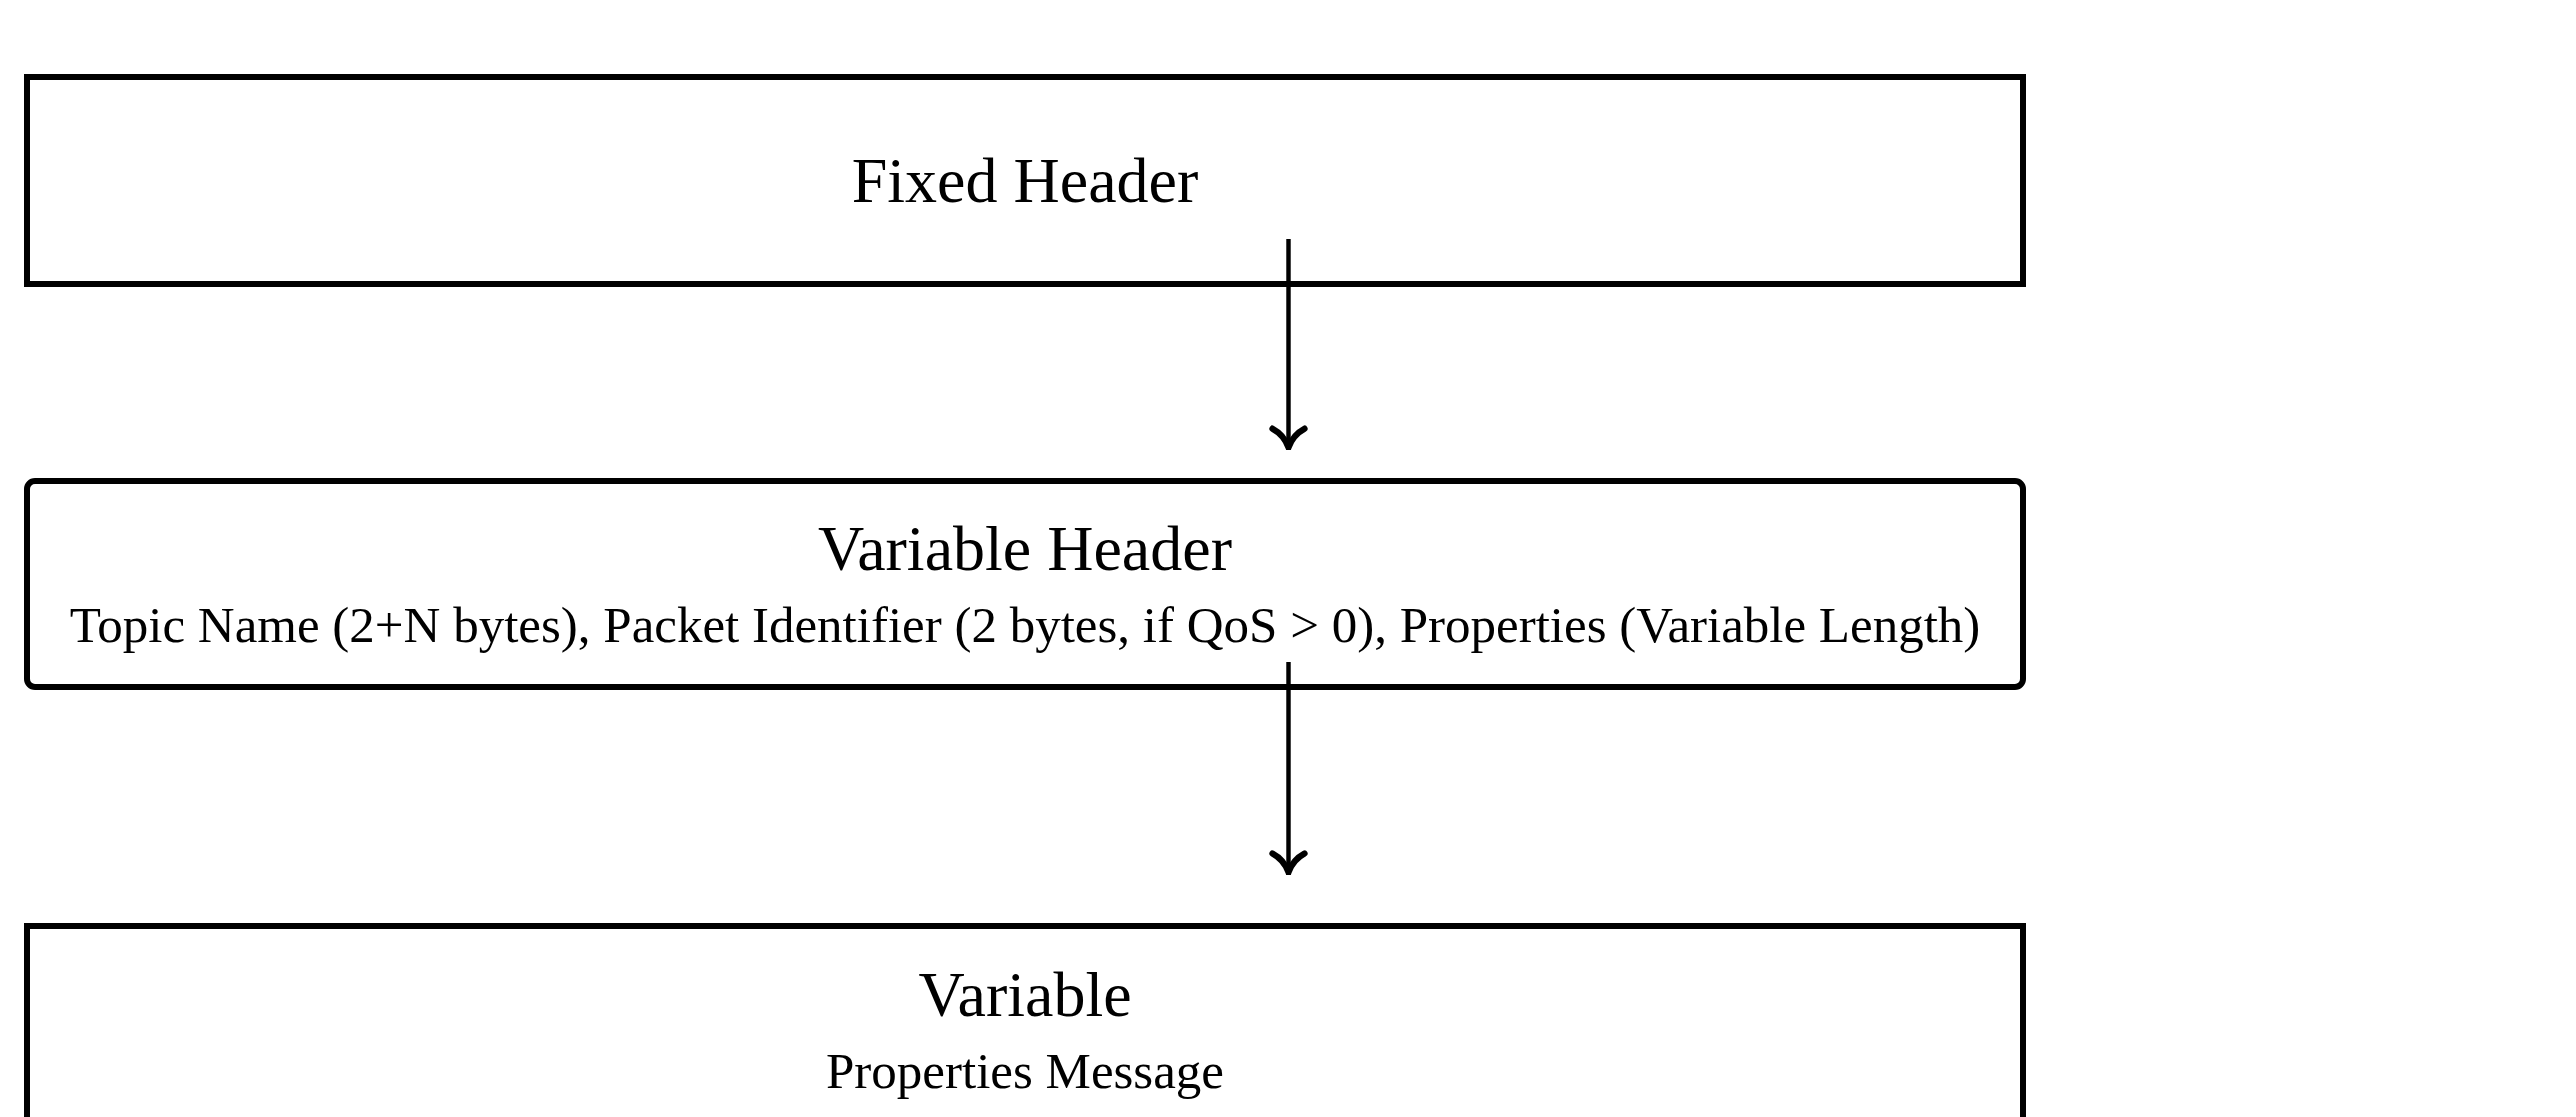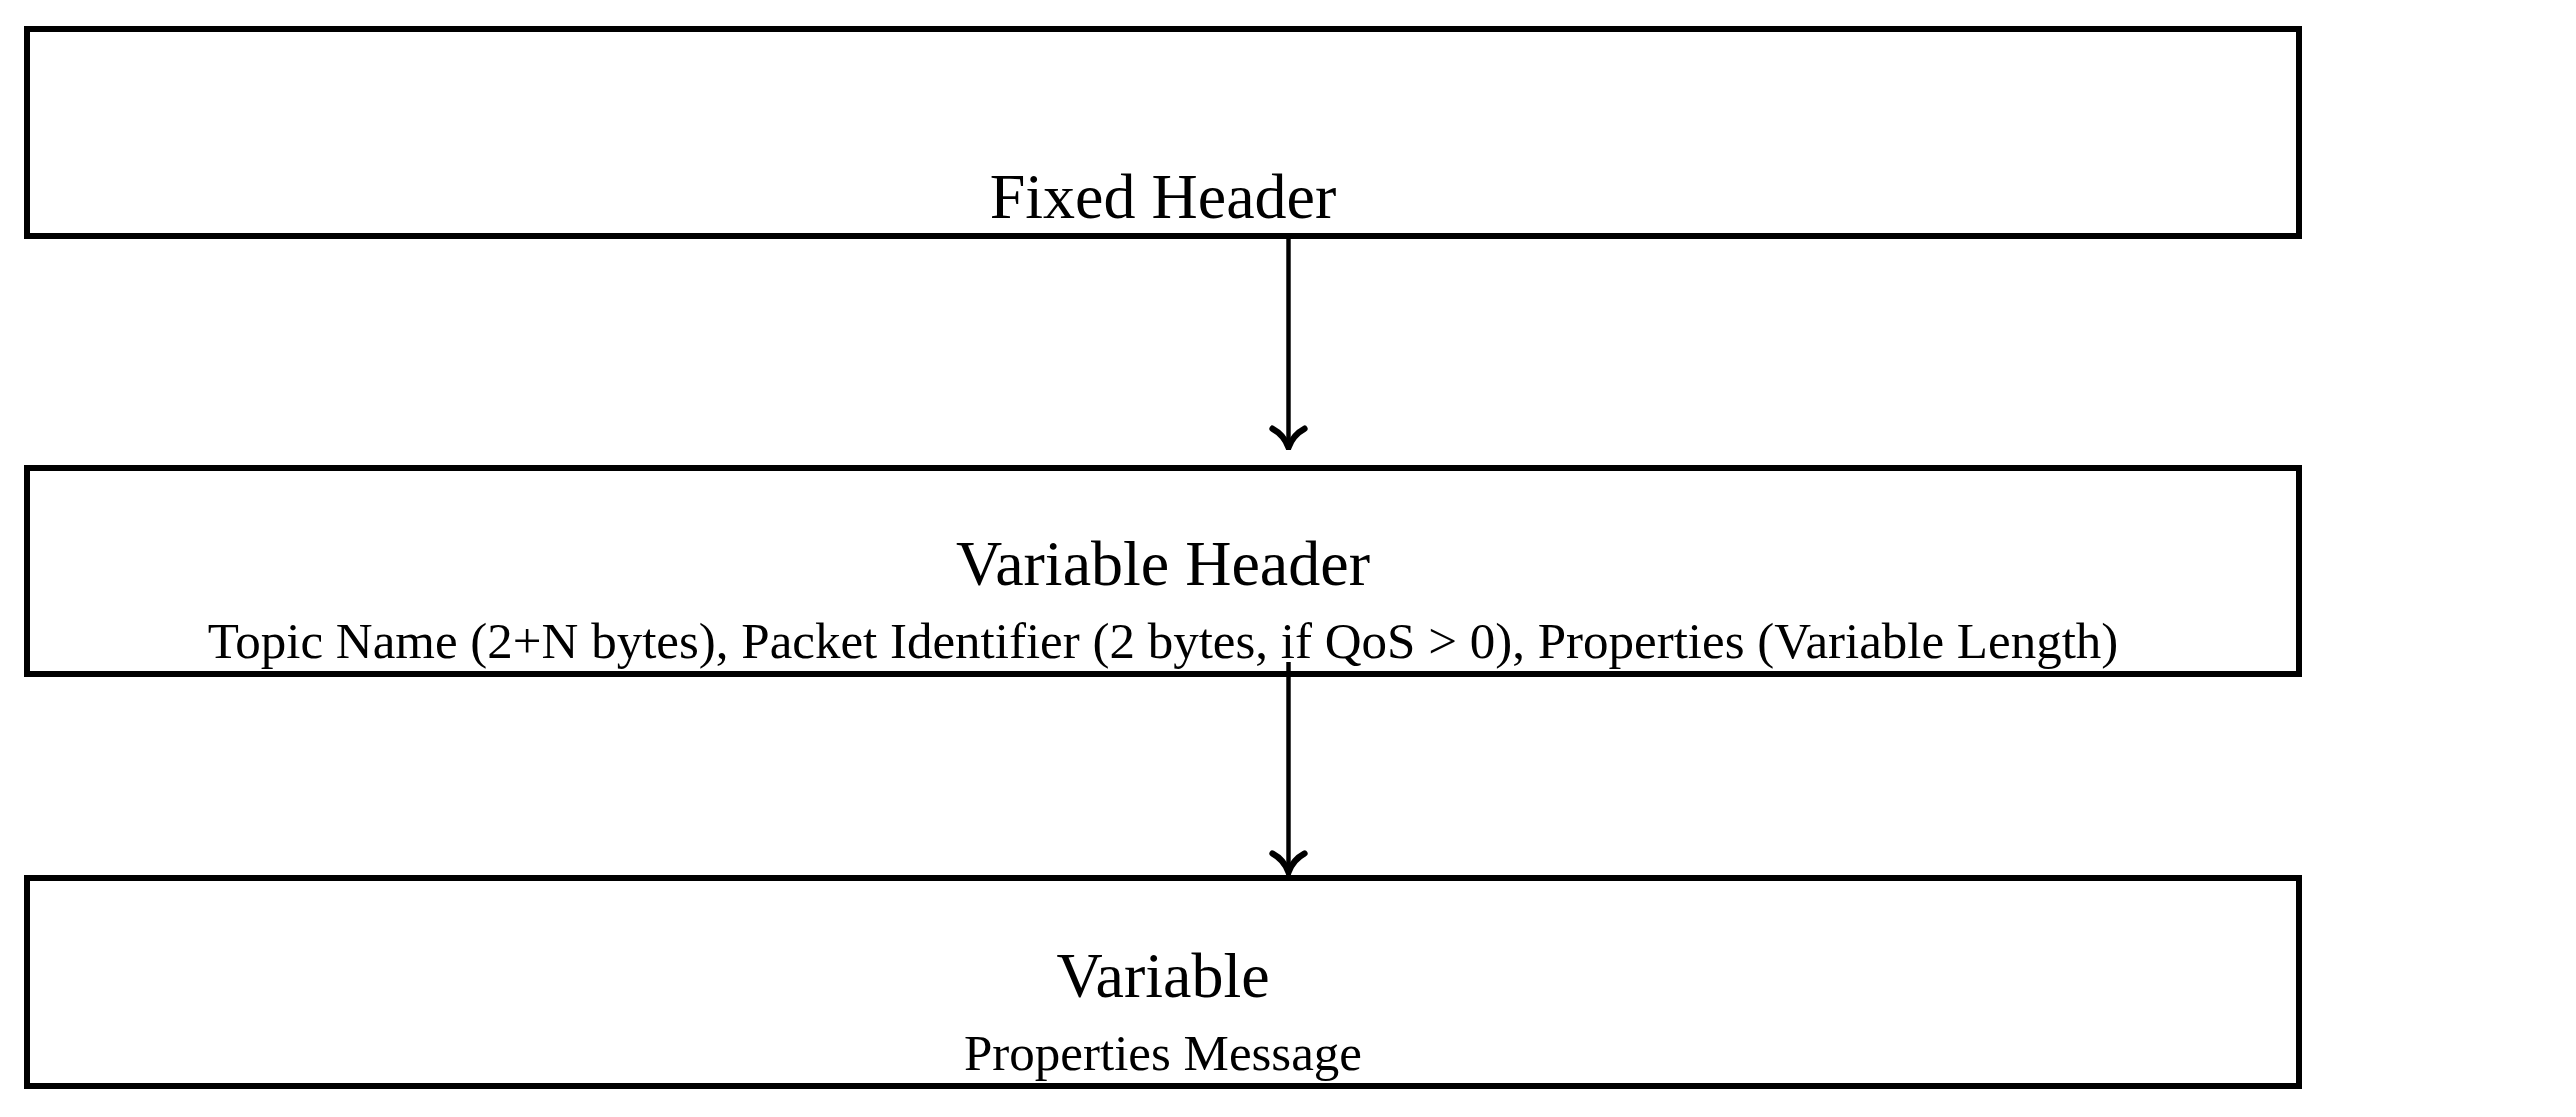--- a/index.html
+++ b/index.html
@@ -17,32 +17,33 @@
     width: 2576px;
     height: 1118px;
     background: var(--bg-color);
     font-family: "Liberation Serif", "DejaVu Serif", serif;
     color: var(--text-color);
     overflow: hidden;
   }
   .box {
     position: absolute;
     left: 24px;
-    width: 2278px;
+    width: 2002px;
     box-sizing: border-box;
     border: 6.2px solid var(--border-color);
     background: var(--bg-color);
     display: flex;
     flex-direction: column;
     align-items: center;
-    justify-content: flex-end;
+    justify-content: center;
     text-align: center;
+    margin-top: 48px;
   }
   .box-fixed    { top: 26px;  height: 213px; }
-  .box-variable { top: 465px; height: 212px; }
+  .box-variable { top: 430px; height: 212px; border-radius: 11px; }
   .box-payload  { top: 875px; height: 214px; }
   .box-title {
     font-size: 64px;
     line-height: 1.12;
     white-space: nowrap;
   }
   .box-subtitle {
     font-size: 51px;
     line-height: 1.18;
     margin-top: 10.7px;

